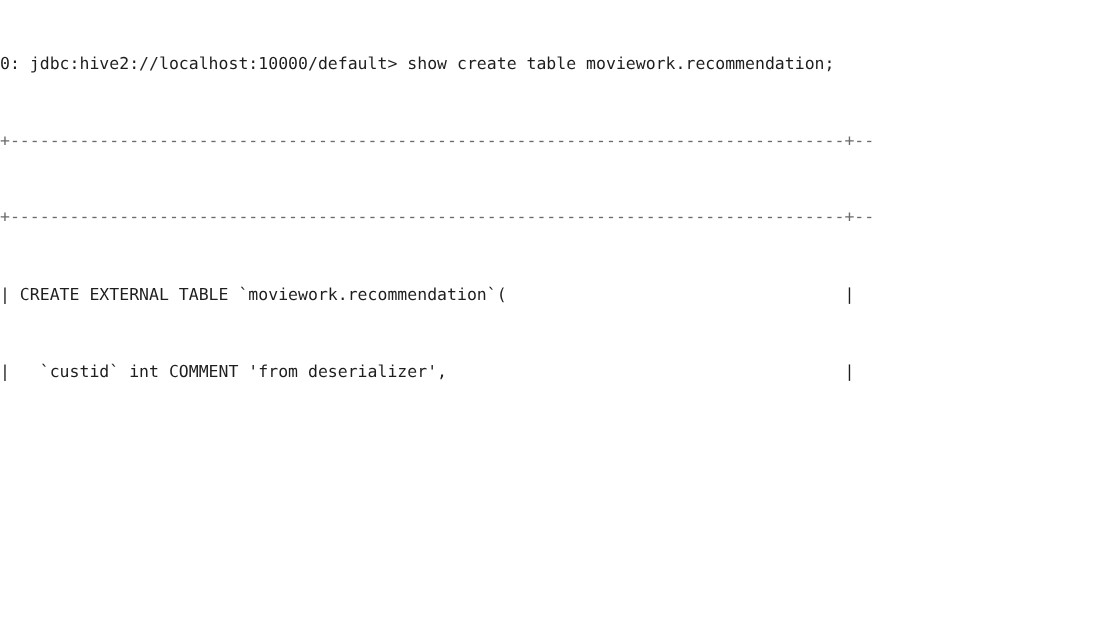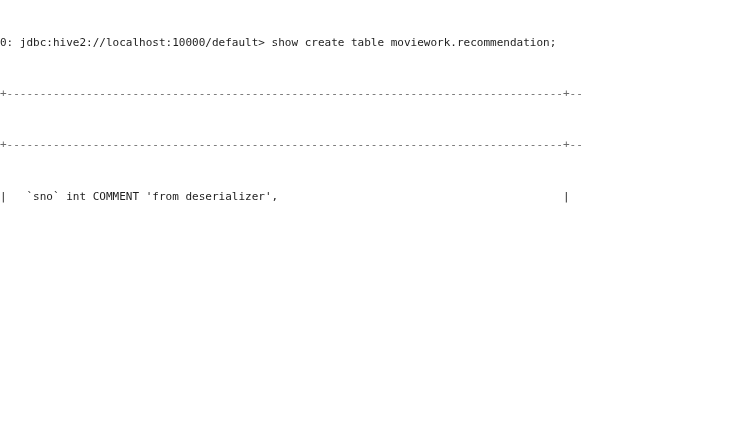--- a/index.html
+++ b/index.html
@@ -35,21 +35,22 @@
       color: #6b6b6b;
     }
   </style>
 </head>
 <body>
 
 <div class="terminal">
   <div class="line"><span>0: jdbc:hive2://localhost:10000/default&gt;</span> <span>show create table moviework.recommendation;</span></div>
   <div class="line border">+------------------------------------------------------------------------------------+--</div>
   <div class="line border">+------------------------------------------------------------------------------------+--</div>
-  <div class="line">|   `sno` int COMMENT 'from deserializer',                                           |</div>
+  <div class="line">| CREATE EXTERNAL TABLE `moviework.recommendation`(                                  |</div>
+  <div class="line">|   `custid` int COMMENT 'from deserializer',                                        |</div>
   
   
   
   
   
   
   
   
   
   

